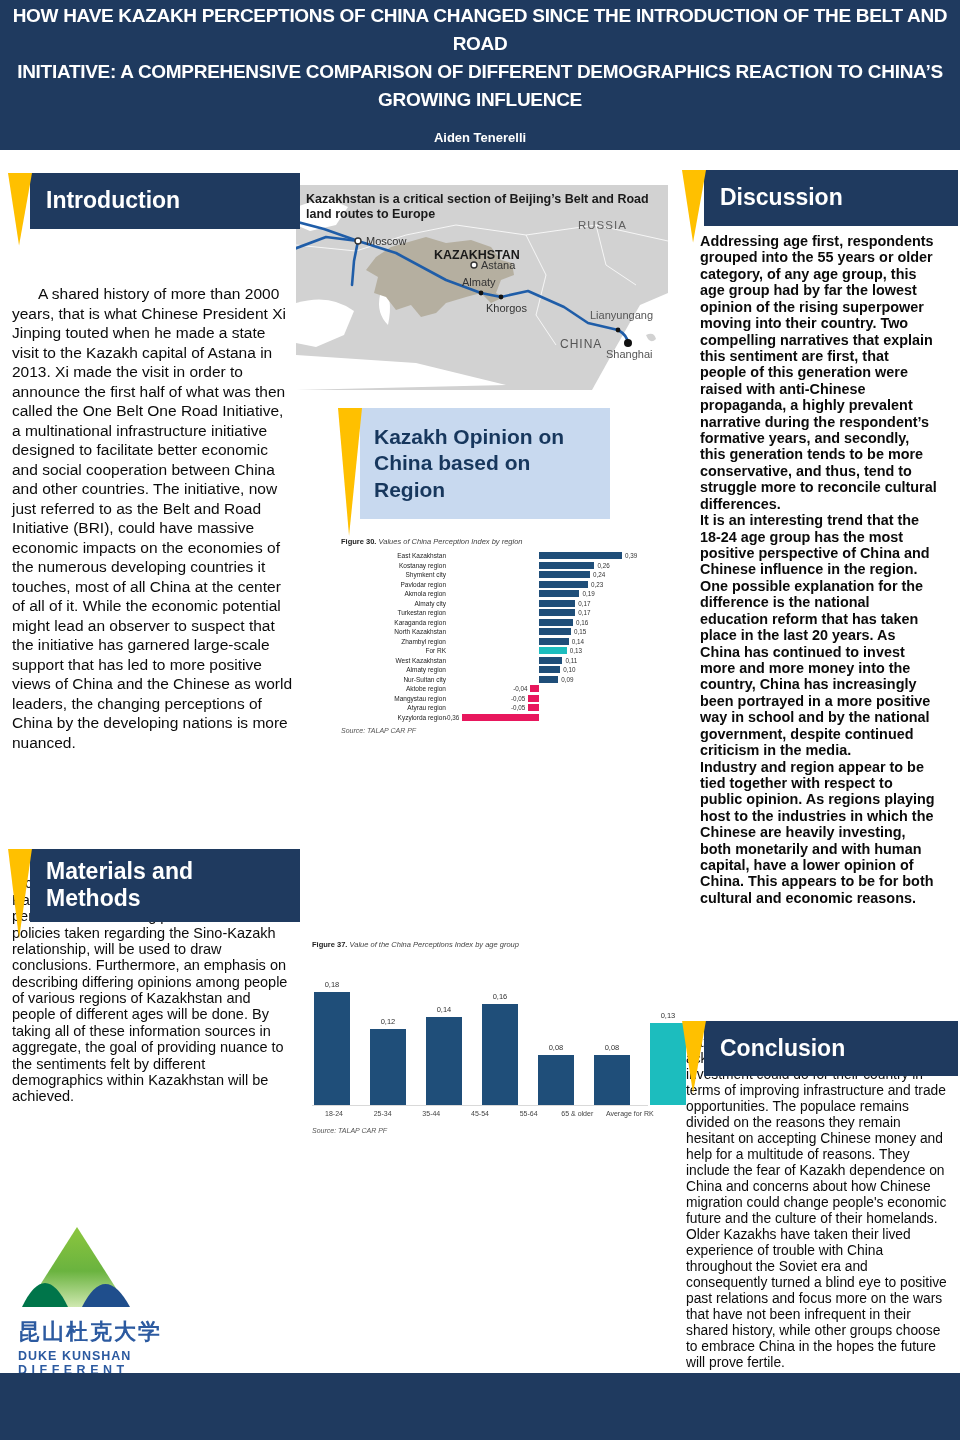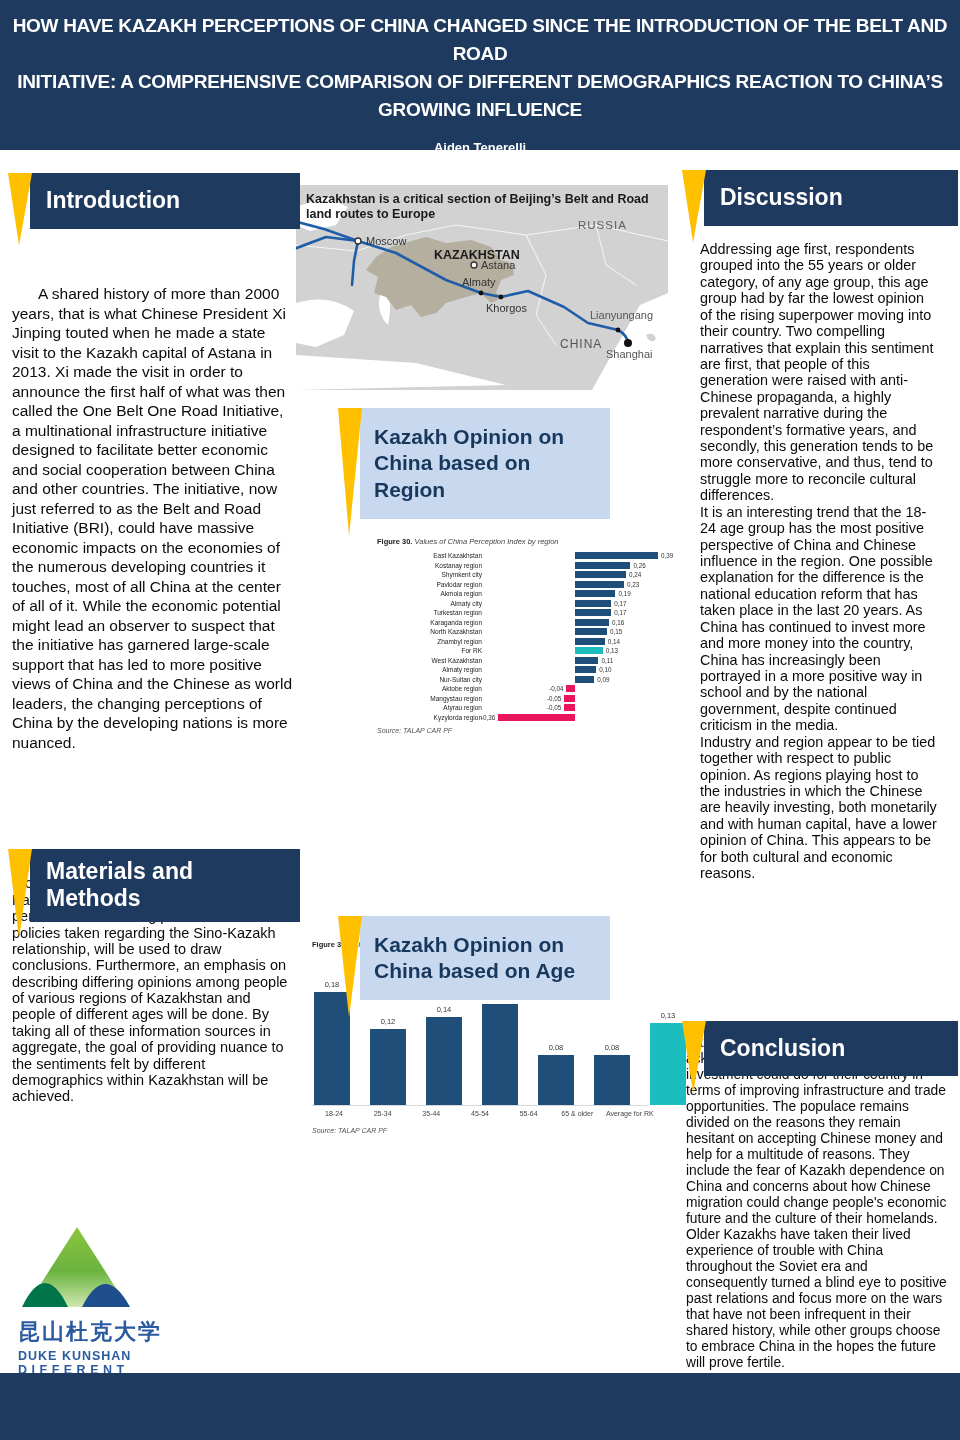--- a/index.html
+++ b/index.html
@@ -2,21 +2,21 @@
 <html><head>
 <meta charset="utf-8">
 <style>
   * { margin:0; padding:0; box-sizing:border-box; }
   html,body { background:#ffffff; }
   body { font-family:"Liberation Sans", sans-serif; }
   .poster { position:relative; width:960px; height:1440px; background:#fff; overflow:hidden; }
 
   
   .banner { position:absolute; top:0; left:0; width:960px; height:150px; background:#1F3A5F; color:#fff; text-align:center; }
-  .banner .title { padding-top:12px; font-weight:bold; font-size:19px; line-height:28px; letter-spacing:-0.3px;text-align:center; }
+  .banner .title { padding-top:2px; font-weight:bold; font-size:19px; line-height:28px; letter-spacing:-0.3px;text-align:center; }
   .banner .author { margin-top:16px; font-weight:bold; font-size:13px; }
   .banner .course { margin-top:3px; font-weight:bold; font-size:19px; }
 
   
   .footer { position:absolute; left:0; bottom:0; width:960px; height:67px; background:#1F3A5F; }
 
   
   .col { position:absolute; }
   .col-left  { left:8px;   top:165px; width:292px; height:1208px; }
   .col-mid   { left:296px; top:180px; width:376px; height:1193px; }
@@ -169,21 +169,21 @@
         <text x="264" y="163" font-size="12" fill="#555" letter-spacing="1">CHINA</text>
         <text x="310" y="173" font-size="11" fill="#555">Shanghai</text>
       </svg>
     </div>
 
     <div class="hdr light abs" style="top:228px; left:42px; width:272px;">
       <div class="tri"></div>
       <div class="box">Kazakh Opinion on China based on Region</div>
     </div>
 
-    <div class="fig abs" style="top:357px; left:45px; width:290px;margin-left:36px;">
+    <div class="fig abs" style="top:357px; left:45px; width:290px;">
       <div class="fig-caption">
         <b>Figure 30.</b>
         <i>Values of China Perception Index by region</i>
       </div>
       <div id="region-rows">
           <div class="hrow">
             <div class="hlab">East Kazakhstan</div>
             <div class="hplot">
               <div class="hbar" style="width: 83.07px; left: 88px; background: rgb(31, 78, 121);"></div>
               <span class="hval" style="left: 174.07px;">0,39</span>
@@ -305,24 +305,20 @@
             <div class="hlab">Kyzylorda region</div>
             <div class="hplot">
               <div class="hbar" style="width: 76.68px; left: 11.32px; background: rgb(232, 23, 93);"></div>
               <span class="hval" style="right: 166.68px;">-0,36</span>
             </div>
           </div>
         </div>
       <div class="fig-source">Source: TALAP CAR PF</div>
     </div>
 
-    <div class="hdr light abs" style="top:625px; left:42px; width:272px;">
-      <div class="tri"></div>
-      <div class="box">Kazakh Opinion on China based on Age</div>
-    </div>
 
     <div class="fig abs" style="top:760px; left:16px; width:336px;">
       <div class="fig-caption">
         <b>Figure 37.</b>
         <i>Value of the China Perceptions Index by age group</i>
       </div>
       <div id="age-bars" class="vbars">
           <div class="vcol">
             <div class="vval">0,18</div>
             <div class="vbar" style="height: 113.4px; background: rgb(31, 78, 121);"></div>
@@ -364,21 +360,21 @@
       <div class="fig-source" style="margin-top:10px;">Source: TALAP CAR PF</div>
     </div>
   </div>
 
   <div class="col col-right">
 
     <div class="hdr abs" style="top:5px; left:0; width:276px;">
       <div class="tri"></div>
       <div class="box">Discussion</div>
     </div>
-    <div class="bodytext disc-body abs" style="top:76px; left:0;">
+    <div class="bodytext disc-body abs" style="top:68px; left:0;font-weight:bold;">
       <p>Addressing age first, respondents grouped into the 55 years or older category, of any age group, this age group had by far the lowest opinion of the rising superpower moving into their country. Two compelling narratives that explain this sentiment are first, that people of this generation were raised with anti-Chinese propaganda, a highly prevalent narrative during the respondent’s  formative years, and secondly, this generation tends to be more conservative, and thus, tend to struggle more to reconcile cultural differences.</p>
       <p>It is an interesting trend that the 18-24 age group has the most positive perspective of China and Chinese influence in the region. One possible explanation for the difference is the national education reform that has taken place in the last 20 years.  As China has continued to invest more and more money into the country, China has increasingly been portrayed in a more positive way in school and by the national government, despite continued criticism in the media.</p>
       <p>Industry and region appear to be tied together with respect to public opinion. As regions playing host to the industries in which the Chinese are heavily investing, both monetarily and with human capital, have a lower opinion of China. This appears to be for both cultural and economic reasons.</p>
     </div>
 
     <div class="hdr abs" style="top:800px; left:0; width:276px; z-index:5;">
       <div class="tri"></div>
       <div class="box">Conclusion</div>
     </div>
     <div class="bodytext conc-body abs" style="top:870px; left:0;">

